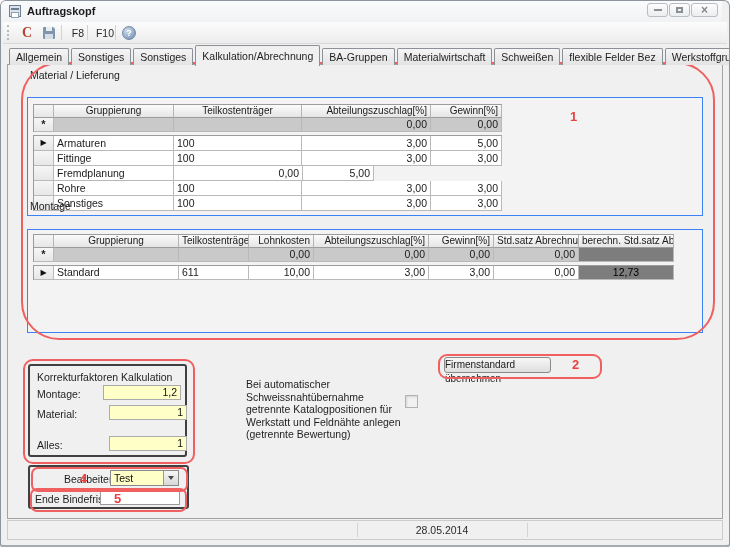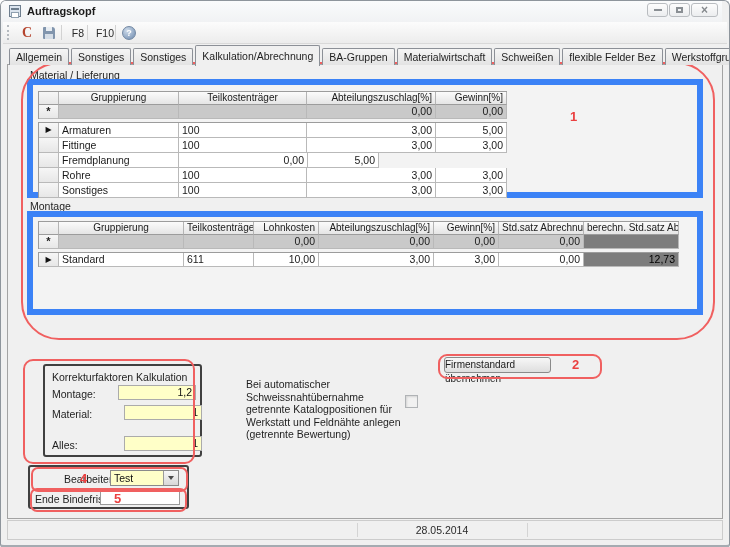--- a/index.html
+++ b/index.html
@@ -92,21 +92,21 @@
   }
   
   #content {
     position:absolute; left:6px; top:63px; width:716px; height:455px;
     border:1px solid #a3a3a3; background:#f0f0f0; box-sizing:border-box;
   }
   .section-label { position:absolute; font-size:10.5px; color:#1e1e1e; }
   #material-label { left:22px; top:4px; }
   #montage-label  { left:22px; top:135px; }
   .grouppanel {
-    position:absolute; background:#f3f3f3; border:6px solid #3b82f6; box-sizing:border-box;
+    position:absolute; background:#f3f3f3; border:1px solid #3b82f6; box-sizing:border-box;margin-top:18px;
   }
   #material-panel { left:19px; top:14px;  width:676px; height:119px; }
   #montage-panel  { left:19px; top:146px; width:676px; height:104px; }
   
   .dg { position:absolute; }
   .dg-block { border-left:1px solid #9c9c9c; border-top:1px solid #9c9c9c; }
   .dg-row { display:flex; }
   .dg-cell {
     box-sizing:border-box; border-right:1px solid #b9b9b9; border-bottom:1px solid #b9b9b9;
     font-size:10.5px; color:#1a1a1a; padding:0 3px;
@@ -119,21 +119,21 @@
   }
   .dg-head .dg-cell.num { text-align:right; }
   .rowhdr {
     background:linear-gradient(#f6f6f6,#e7e7e7) !important;
     text-align:center; padding:0 !important;
   }
   .newrow .dg-cell { background:#c9c9c9; }
   .newrow .dg-cell.rowhdr { background:linear-gradient(#f6f6f6,#e7e7e7) !important; }
   .dg-gap { height:3px; }
   .num { text-align:right; }
-  .darkcell { background:#7d7d7d !important; color:#000; }
+  .darkcell { background:#7d7d7d !important; color:#000;text-align:center; }
   .marker-star { font-size:11px; font-weight:bold; color:#222; line-height:13px; }
   .marker-arrow { font-size:8px; color:#111; line-height:14px; }
   
   .m-c0{width:20px;} .m-c1{width:120px;} .m-c2{width:128px;} .m-c3{width:129px;} .m-c4{width:71px;}
   
   .o-c0{width:20px;} .o-c1{width:125px;} .o-c2{width:70px;} .o-c3{width:65px;}
   .o-c4{width:115px;} .o-c5{width:65px;} .o-c6{width:85px;} .o-c7{width:95px;}
   .h13 .dg-cell{height:13px; line-height:12px;}
   .h14 .dg-cell{height:14px; line-height:13px;}
   .h15 .dg-cell{height:15px; line-height:14px;}
@@ -144,21 +144,21 @@
   #anno-k { left:22px; top:358px; width:168px; height:101px; border-radius:10px; }
   #anno-4 { left:30px; top:466px; width:153px; height:21px; border-radius:7px; }
   #anno-5 { left:29px; top:487px; width:153px; height:20px; border-radius:7px; }
   .anno-num { position:absolute; color:#ea4040; font-size:13px; font-weight:bold; }
   #num-1 { left:569px; top:108px; }
   #num-2 { left:571px; top:356px; }
   #num-4 { left:79px;  top:470px; }
   #num-5 { left:113px; top:490px; }
   
   .darkbox { position:absolute; border:2px solid #404040; border-radius:3px; background:#f0f0f0; box-sizing:border-box; }
-  #korrektur-box { left:27px; top:363px; width:159px; height:93px;margin-left:15px; }
+  #korrektur-box { left:27px; top:363px; width:159px; height:93px; }
   #korrektur-title { position:absolute; left:7px; top:5px; font-size:10.5px; color:#1e1e1e; }
   .k-label { position:absolute; left:7px; font-size:10.5px; color:#1e1e1e; }
   .yellow-input {
     position:absolute; box-sizing:border-box; height:15px;
     background:#ffffc8; border:1px solid #ababab;
     font-size:10.5px; line-height:13px; text-align:right; padding:0 3px; color:#111;
   }
   
   #firmen-btn {
     position:absolute; left:443px; top:356px; width:107px; height:16px;

